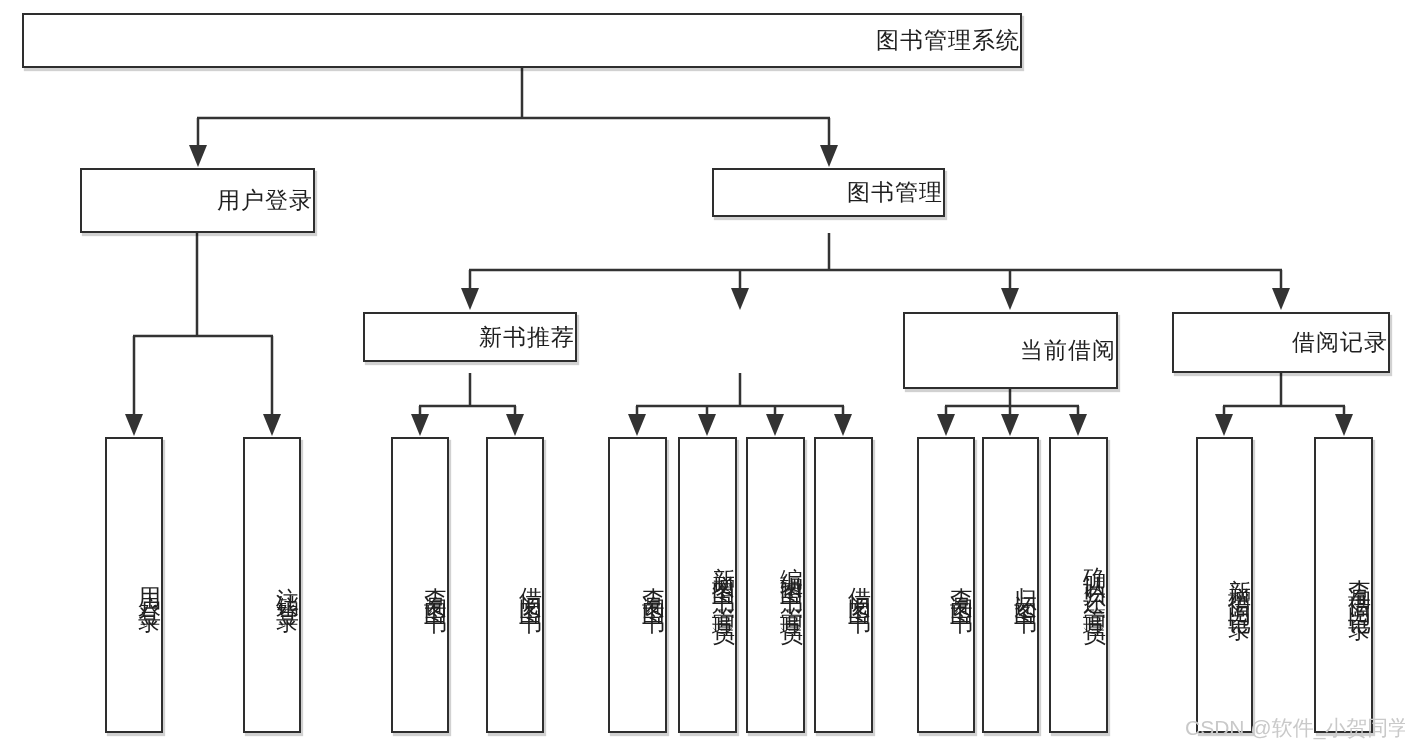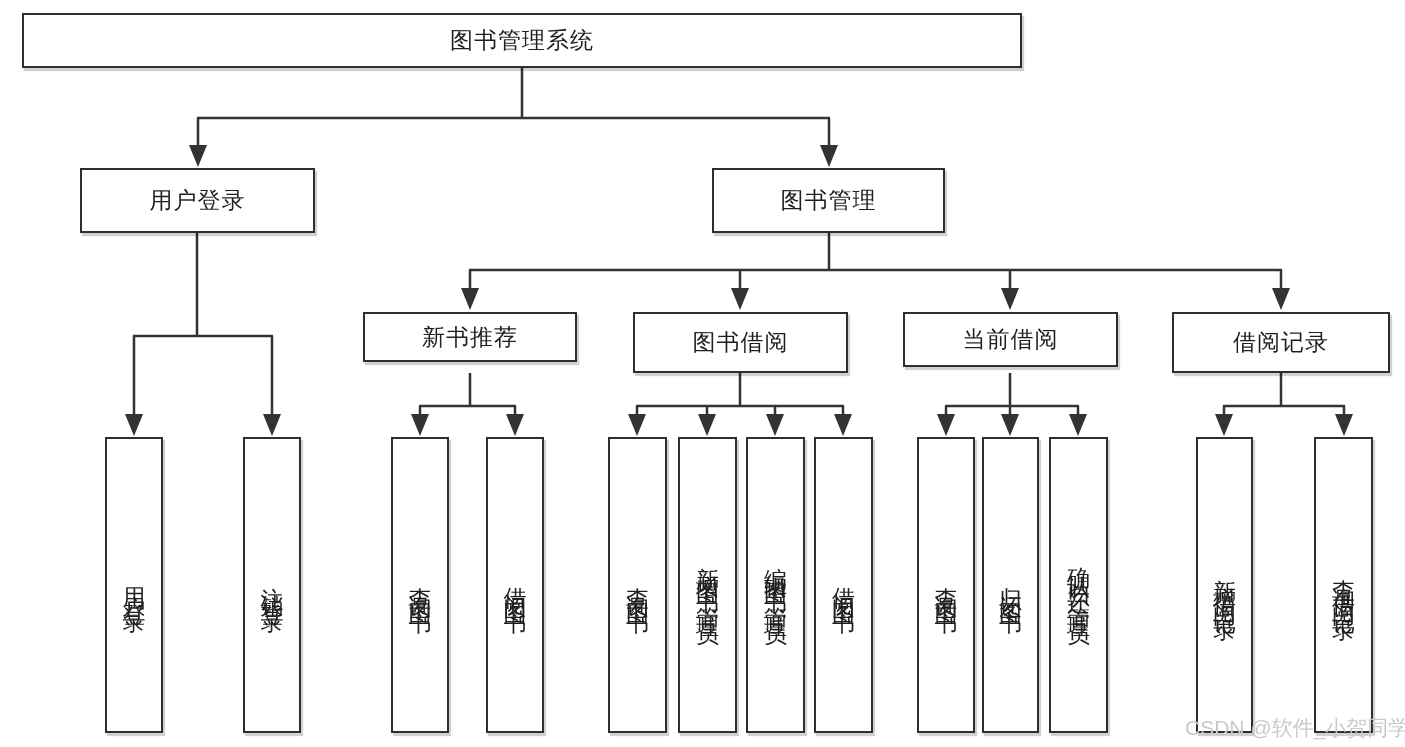--- a/index.html
+++ b/index.html
@@ -17,21 +17,21 @@
     background:var(--bg);
     overflow:hidden;
     font-family:"Liberation Sans","DejaVu Sans",sans-serif;
   }
   .connectors{position:absolute;left:0;top:0;pointer-events:none;}
   .box{
     position:absolute;
     background:var(--box-bg);
     border:2.5px solid var(--box-border);
     box-sizing:border-box;
-    display:flex;align-items:center;justify-content:center;
+    display:flex;align-items:center;justify-content:flex-end;
     box-shadow:2px 3px 1px rgba(0,0,0,0.18);
   }
   .hlabel{
     font-size:23px;color:var(--text);letter-spacing:1px;white-space:nowrap;
   }
   .vbox{padding:4px 0;}
   .vlabel{
     writing-mode:vertical-rl;
     text-orientation:mixed;
     font-size:23px;
@@ -90,31 +90,28 @@
     </g>
   </svg>
 
   <div class="box" style="left:22px;top:13px;width:1000px;height:55px">
     <span class="hlabel">图书管理系统</span>
   </div>
 
   <div class="box" style="left:80px;top:168px;width:235px;height:65px">
     <span class="hlabel">用户登录</span>
   </div>
-  <div class="box" style="left:712px;top:168px;width:233px;height:65px">
+  <div class="box" style="left:712px;top:168px;width:233px;height:49px">
     <span class="hlabel">图书管理</span>
   </div>
 
   <div class="box" style="left:363px;top:312px;width:214px;height:50px">
     <span class="hlabel">新书推荐</span>
   </div>
-  <div class="box" style="left:633px;top:312px;width:215px;height:61px">
-    <span class="hlabel">图书借阅</span>
-  </div>
-  <div class="box" style="left:903px;top:312px;width:215px;height:55px">
+  <div class="box" style="left:903px;top:312px;width:215px;height:77px">
     <span class="hlabel">当前借阅</span>
   </div>
   <div class="box" style="left:1172px;top:312px;width:218px;height:61px">
     <span class="hlabel">借阅记录</span>
   </div>
 
   <div class="box vbox" style="left:105px;top:437px;width:58px;height:296px">
     <span class="vlabel">用户登录</span>
   </div>
   <div class="box vbox" style="left:243px;top:437px;width:58px;height:296px">

